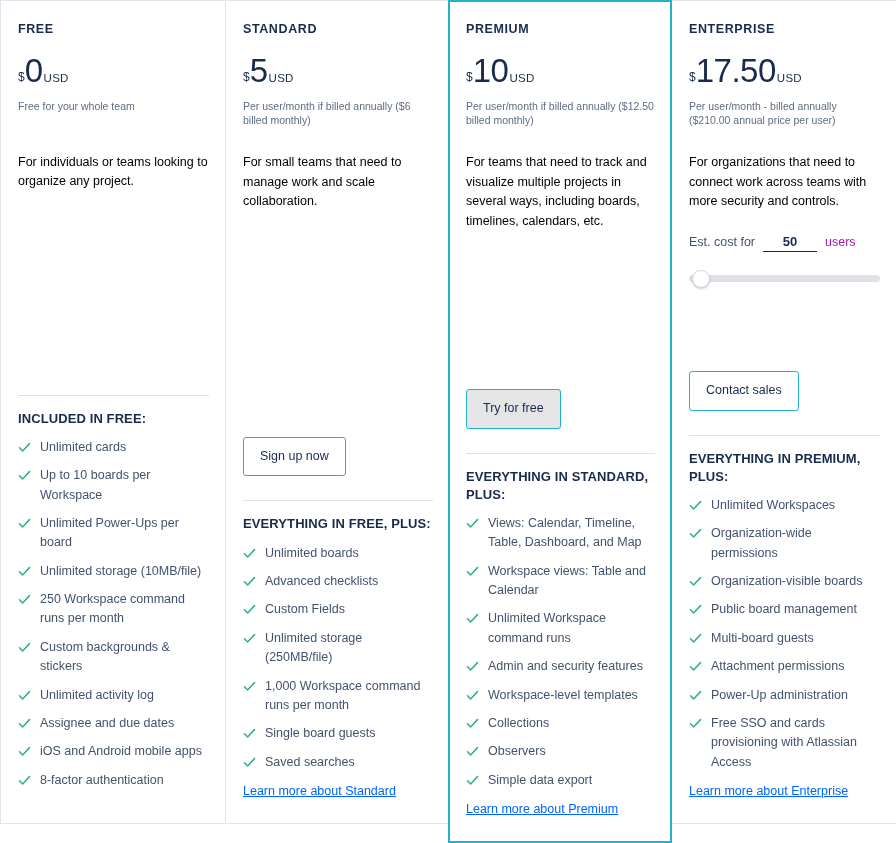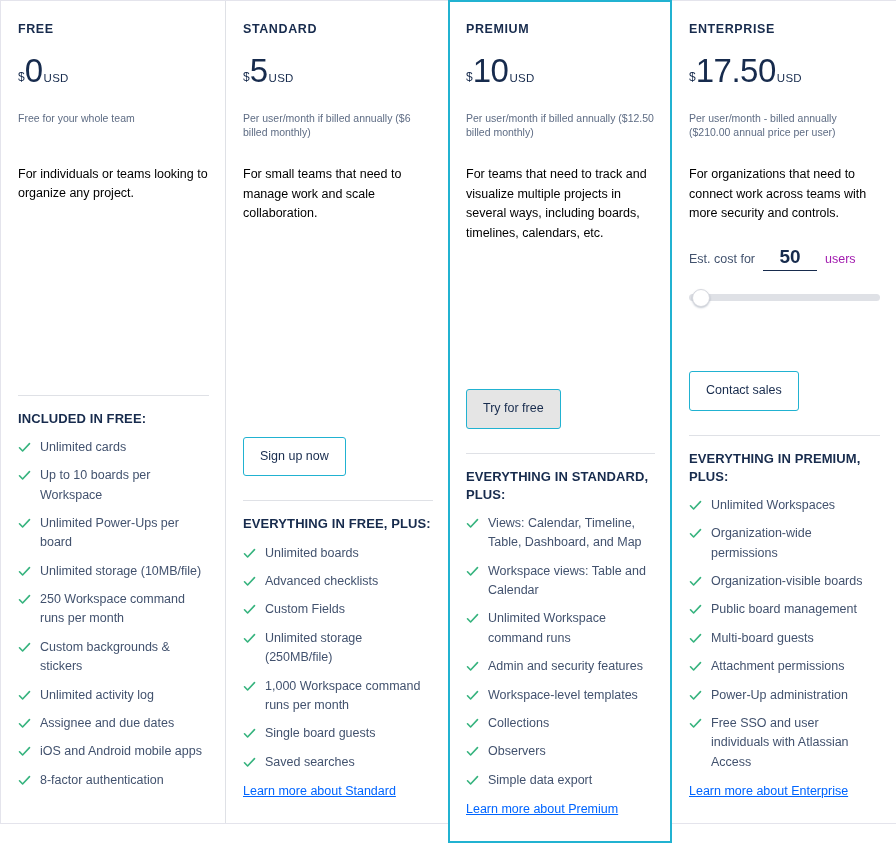--- a/index.html
+++ b/index.html
@@ -81,21 +81,21 @@
     font-size: 11.5px;
     color: #172b4d;
     letter-spacing: 0.3px;
     margin-left: 1px;
   }
 
   .billing-note {
     font-size: 10.5px;
     line-height: 1.35;
     color: #5e6c84;
-    margin: 16px 0 26px 0;
+    margin: 4px 0 26px 0;
     min-height: 28px;
   }
 
   .plan-desc {
     font-size: 12.5px;
     line-height: 1.58;
     color: #000000;
     margin: 0;
   }
 
@@ -110,21 +110,21 @@
     align-items: baseline;
     font-size: 12.5px;
     color: #42526e;
     white-space: nowrap;
   }
   .est-cost .est-label { margin-right: 8px; }
   .est-value {
     display: inline-block;
     min-width: 54px;
     text-align: center;
-    font-size: 19px;
+    font-size: 13px;
     font-weight: 700;
     color: #172b4d;
     border-bottom: 1.5px solid #172b4d;
     padding-bottom: 2px;
     margin-right: 8px;
   }
   .est-cost .est-unit { color: #a21caf; }
 
   .slider {
     margin-top: 18px;
@@ -573,21 +573,21 @@
               </svg>
             </span>
           <span>Power-Up administration</span>
         </li>
         <li class="feature-item">
           <span class="check-icon">
               <svg width="13" height="13" viewBox="0 0 13 13">
                 <path d="M1.5 6.8 L4.6 10 L11.5 2.6" fill="none" stroke="currentColor" stroke-width="1.6" stroke-linecap="round" stroke-linejoin="round"></path>
               </svg>
             </span>
-          <span>Free SSO and user individuals with Atlassian Access</span>
+          <span>Free SSO and cards provisioning with Atlassian Access</span>
         </li>
       </ul>
     </div>
     <div class="learn-more-wrap">
       <a class="learn-more">Learn more about Enterprise</a>
     </div>
   </div>
 
 </div>
 

